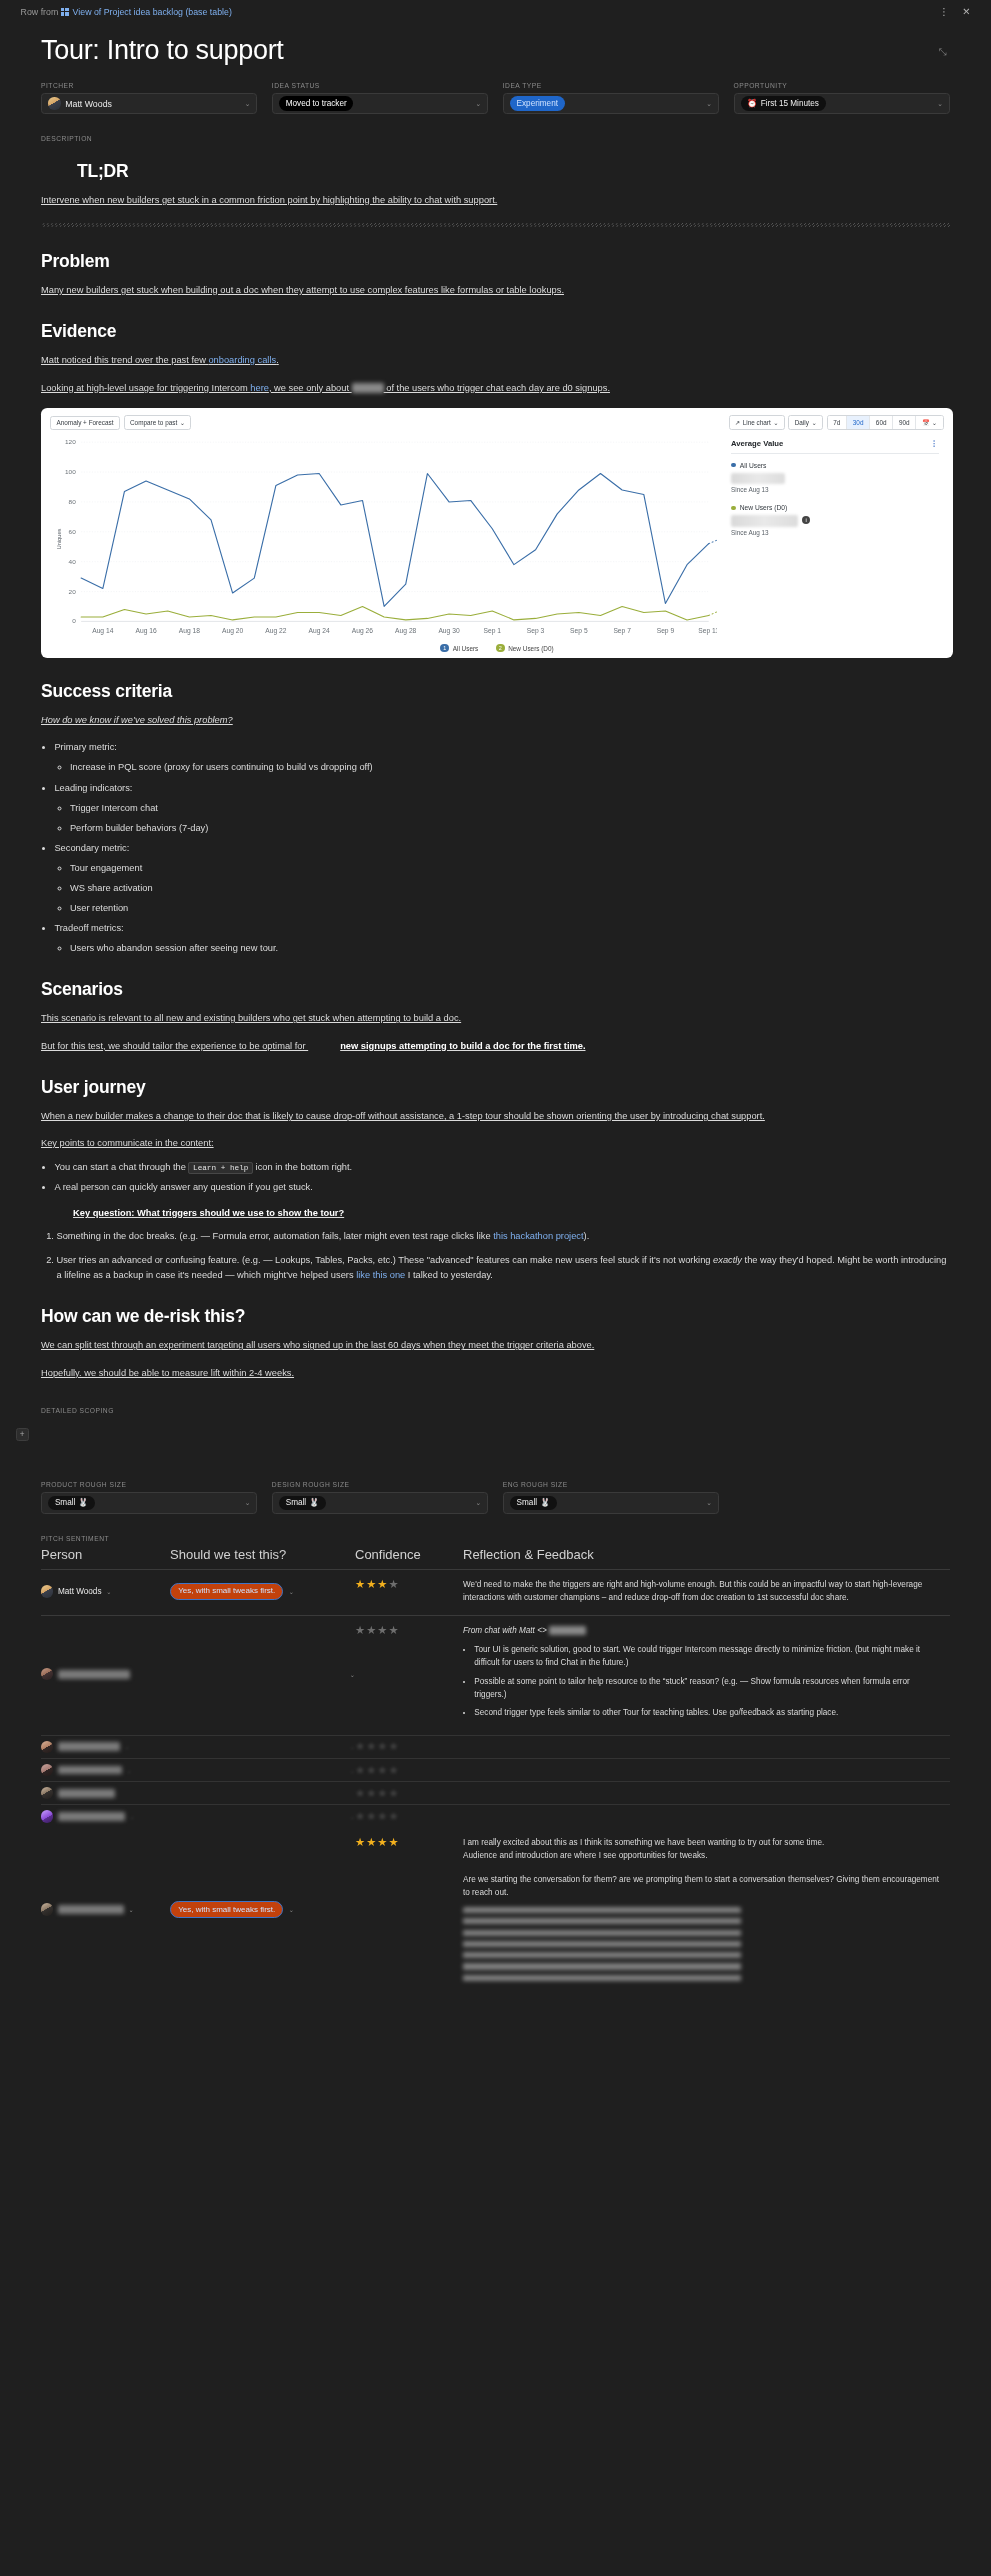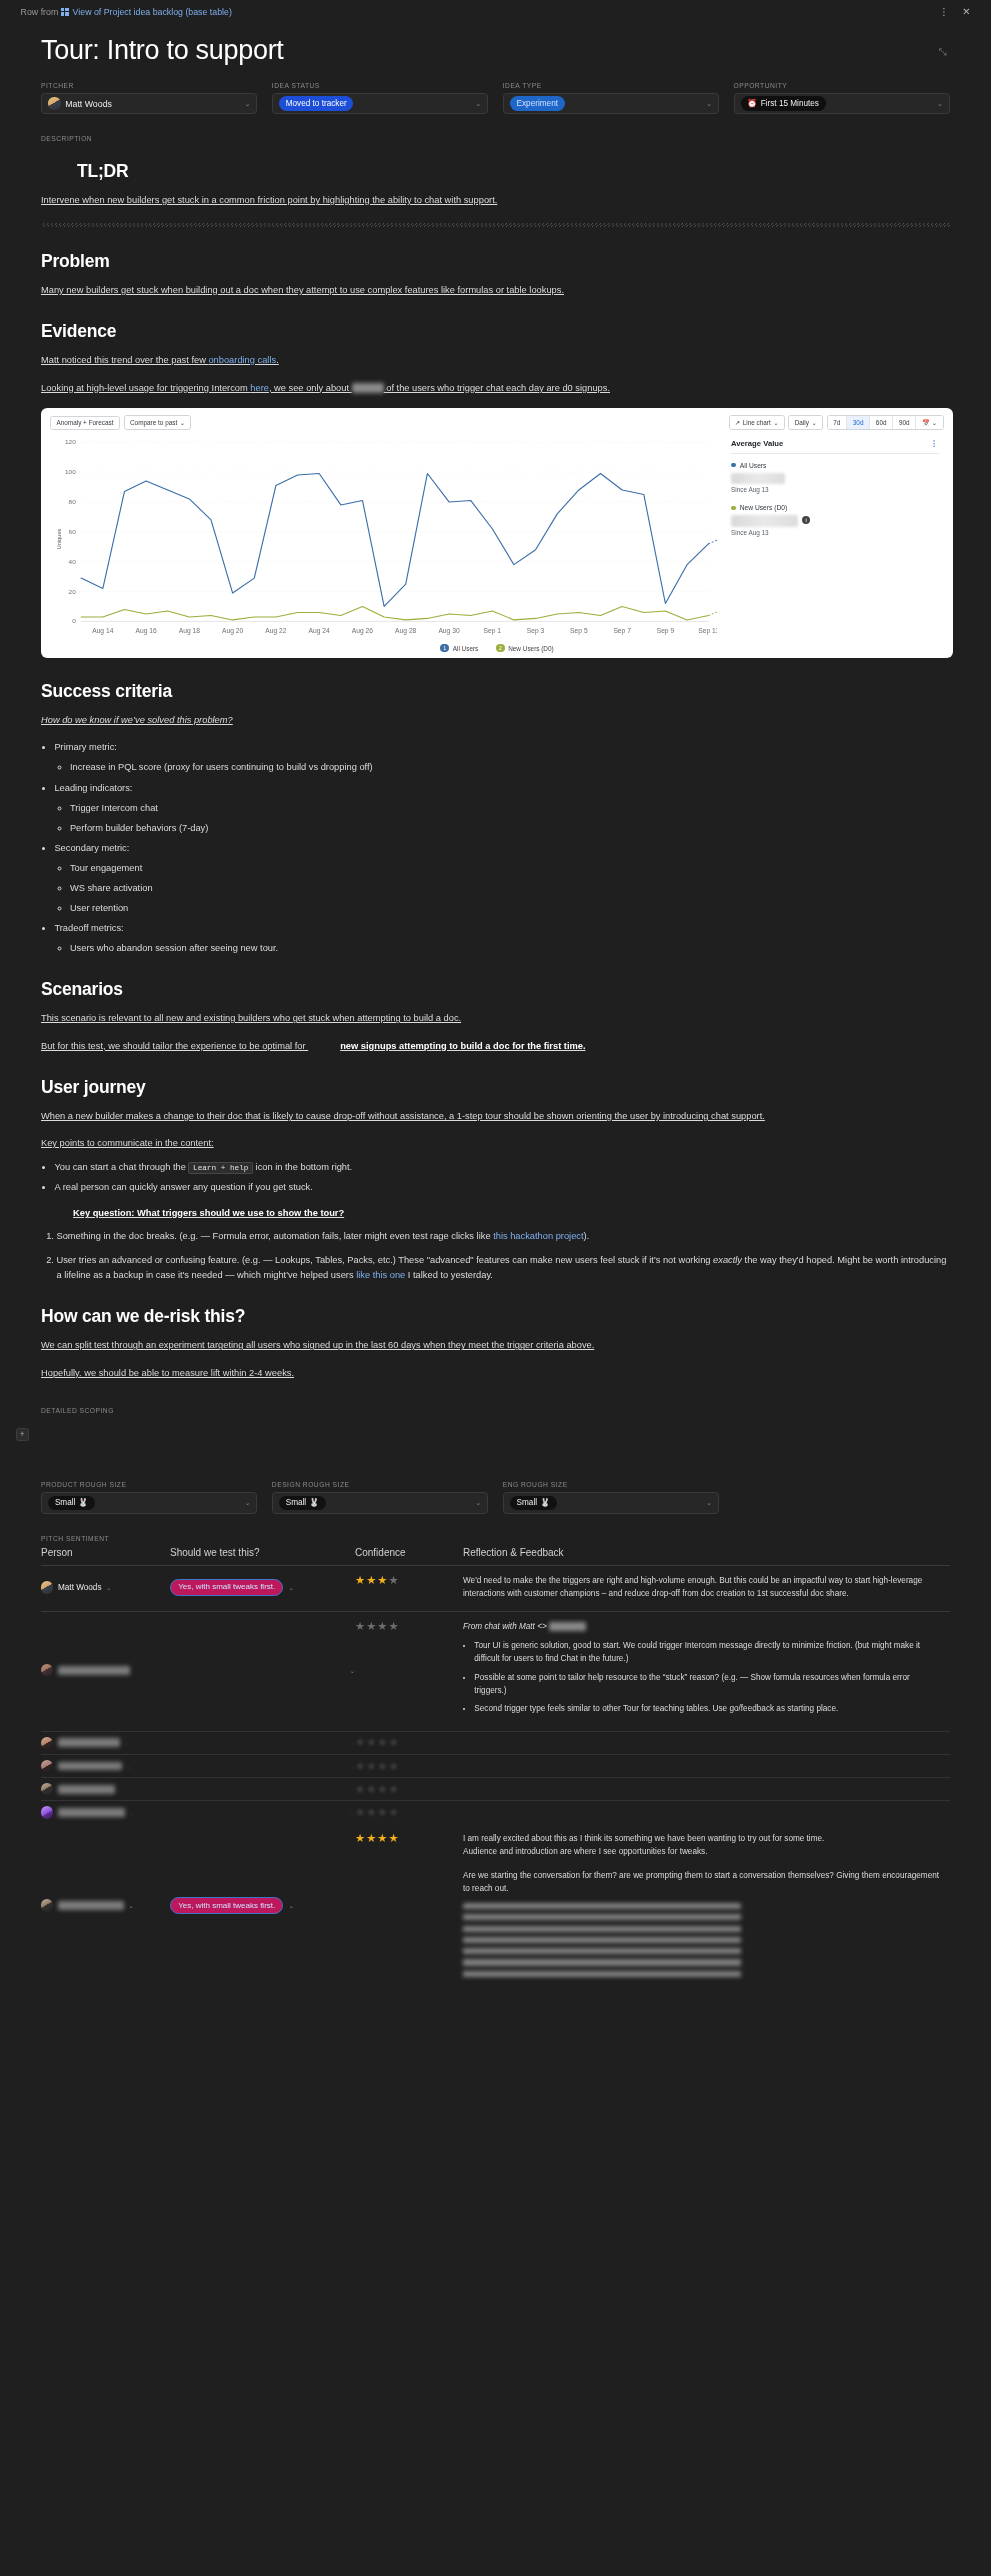--- a/index.html
+++ b/index.html
@@ -41,21 +41,21 @@
   .chev { margin-left:auto; color:#8d8d8d; font-size:6.7px; }
   .avatar { width:12.4px; height:12.4px; border-radius:50%; flex:0 0 auto;
             background:linear-gradient(150deg,#e8c98f 0%,#d6a566 45%,#3b3f4a 46%,#2b3038 100%); }
   .avatar.a2 { background:linear-gradient(150deg,#c59a86 0%,#9d6f5a 45%,#433232 46%,#2a2020 100%); }
   .avatar.a3 { background:linear-gradient(150deg,#d9b39a 0%,#b07f63 50%,#332826 51%,#241c1a 100%); }
   .avatar.a4 { background:linear-gradient(150deg,#caa7a0 0%,#a57a72 50%,#2f2423 51%,#231a19 100%); }
   .avatar.a5 { background:linear-gradient(150deg,#c9a2ff 0%,#8a4bd6 55%,#5b2e91 56%,#3a1d5e 100%); }
   .avatar.a6 { background:linear-gradient(150deg,#cbb7a1 0%,#8d7a66 45%,#35312e 46%,#221f1d 100%); }
   .val-text { font-size:8.8px; color:#ececec; }
   .pill { border-radius:515px; padding:2.1px 6.7px; font-size:8.2px; line-height:1.25; display:inline-block;}
-  .pill.purple { background:#1d4ed8; color:#fff; }
+  .pill.purple { background:#000000; color:#fff; }
   .pill.blue { background:#1f66c9; color:#cfe2ff; }
   .pill.dark { background:#0f0f0f; color:#f0f0f0; display:inline-flex; align-items:center; gap:3.1px;}
   .pill.sizepill { background:#111; color:#f0f0f0; display:inline-flex;align-items:center;gap:3.1px;}
 
   
   .section-label { font-size:6.7px; letter-spacing:0.5px; color:#8b8b8b; text-transform:uppercase; padding:20.6px 41px 0 41px; }
   .body { padding:0 41px; max-width:991px; }
   .body h2 { font-size:17.5px; font-weight:700; color:#fff; margin:23px 0 11.3px; letter-spacing:-0.2px;}
   .body h2.first { margin-top:18.5px;margin-left:36px; }
   .body p { font-size:9.3px; line-height:1.62; color:#dcdcdc; margin:0 0 12.4px; max-width:912px;text-decoration:underline;}
@@ -105,29 +105,29 @@
   .cf-num { width:8.8px; height:8.8px; border-radius:50%; color:#fff; font-size:5.4px;
             display:flex; align-items:center; justify-content:center; }
 
   
   .plus-btn { width:13.4px; height:13.4px; border-radius:2.6px; background:#2d2d2d; border:0.5px solid #3d3d3d;
               color:#a8a8a8; display:flex; align-items:center; justify-content:center; font-size:8.2px;
               margin:14.4px 0 0 15.5px; cursor:pointer;}
 
   
   .ps-table { padding:0 41px; }
-  .ps-head { display:flex; font-size:10px; color:#d2d2d2; padding:5.2px 0 7.2px; }
+  .ps-head { display:flex; font-size:13px; color:#d2d2d2; padding:5.2px 0 7.2px; }
   .ps-row { display:flex; border-top:0.5px solid #3a3a3a; padding:8.2px 0 10.3px; }
   .col-person { width:129px; flex:0 0 129px; display:flex; align-items:center; gap:4.6px; }
   .col-test { width:185px; flex:0 0 185px; display:flex; align-items:center; gap:5.2px;}
   .col-conf { width:108px; flex:0 0 108px; }
   .col-fb { flex:1 1 auto; padding-right:10.3px; }
   .pname { font-size:8.2px; color:#e9e9e9; white-space:nowrap; }
   .mini-chev { color:#8d8d8d; font-size:6.2px; }
-  .pill.test { background:#be185d; color:#cfe2ff; border:0.5px solid #3e74c8; font-size:8px; padding:2.6px 7.2px;}
+  .pill.test { background:#c2410c; color:#cfe2ff; border:0.5px solid #3e74c8; font-size:8px; padding:2.6px 7.2px;}
   .stars { font-size:11.3px; letter-spacing:1px; }
   .star-on { color:#f2b01e; }
   .star-off { color:#6e6e6e; }
   .fb-text { font-size:8.2px; line-height:1.6; color:#dcdcdc; }
   .fb-text em { font-style:italic; }
   .fb-text ul { margin:6.2px 0 0 11.3px; }
   .fb-text ul li { margin-bottom:5.2px; }
   .blur-name { display:inline-block; height:8.8px; border-radius:1.5px; background:#7b7b7b;
                filter:blur(2.1px); vertical-align:middle; }
   .blur-inline { display:inline-block; height:8.8px; width:37px; border-radius:1.5px;

